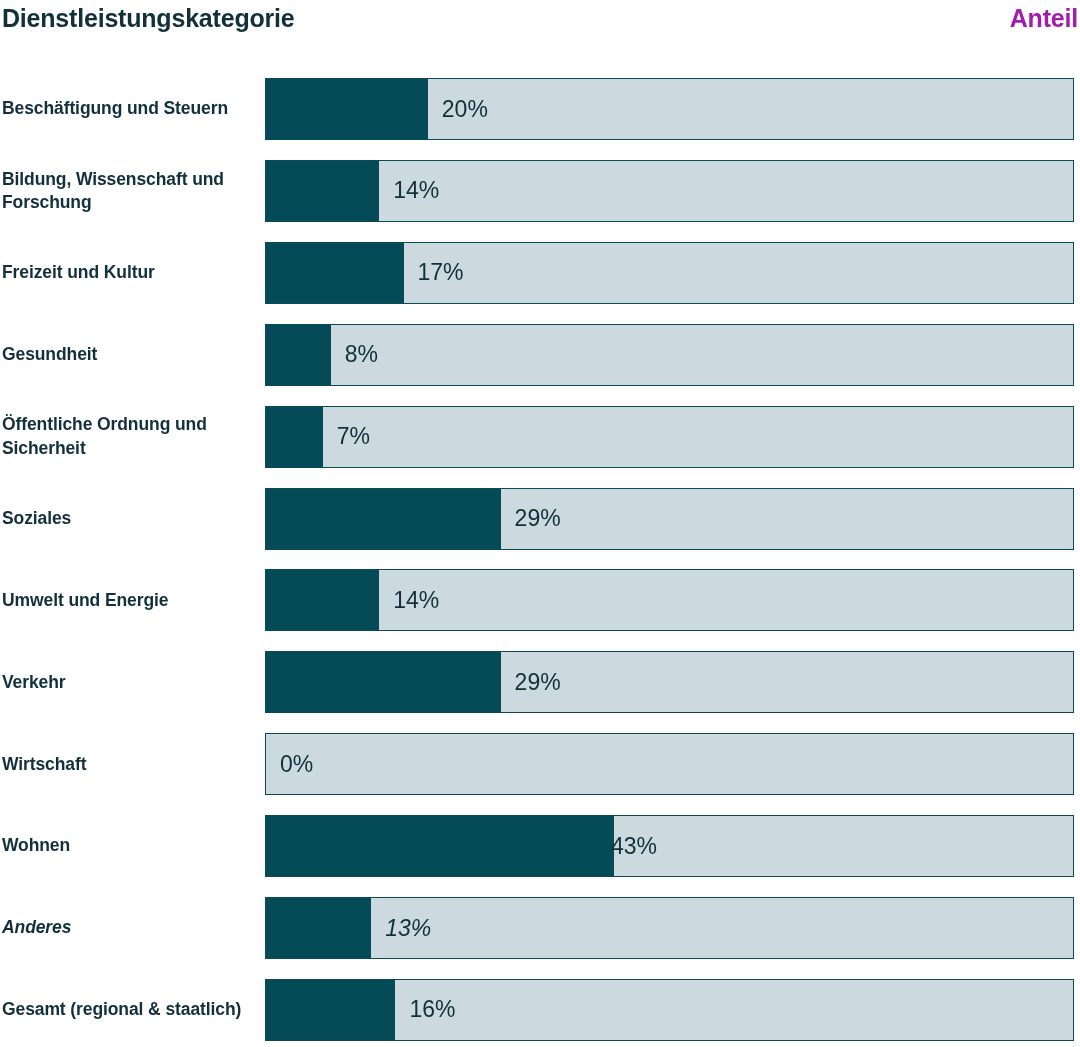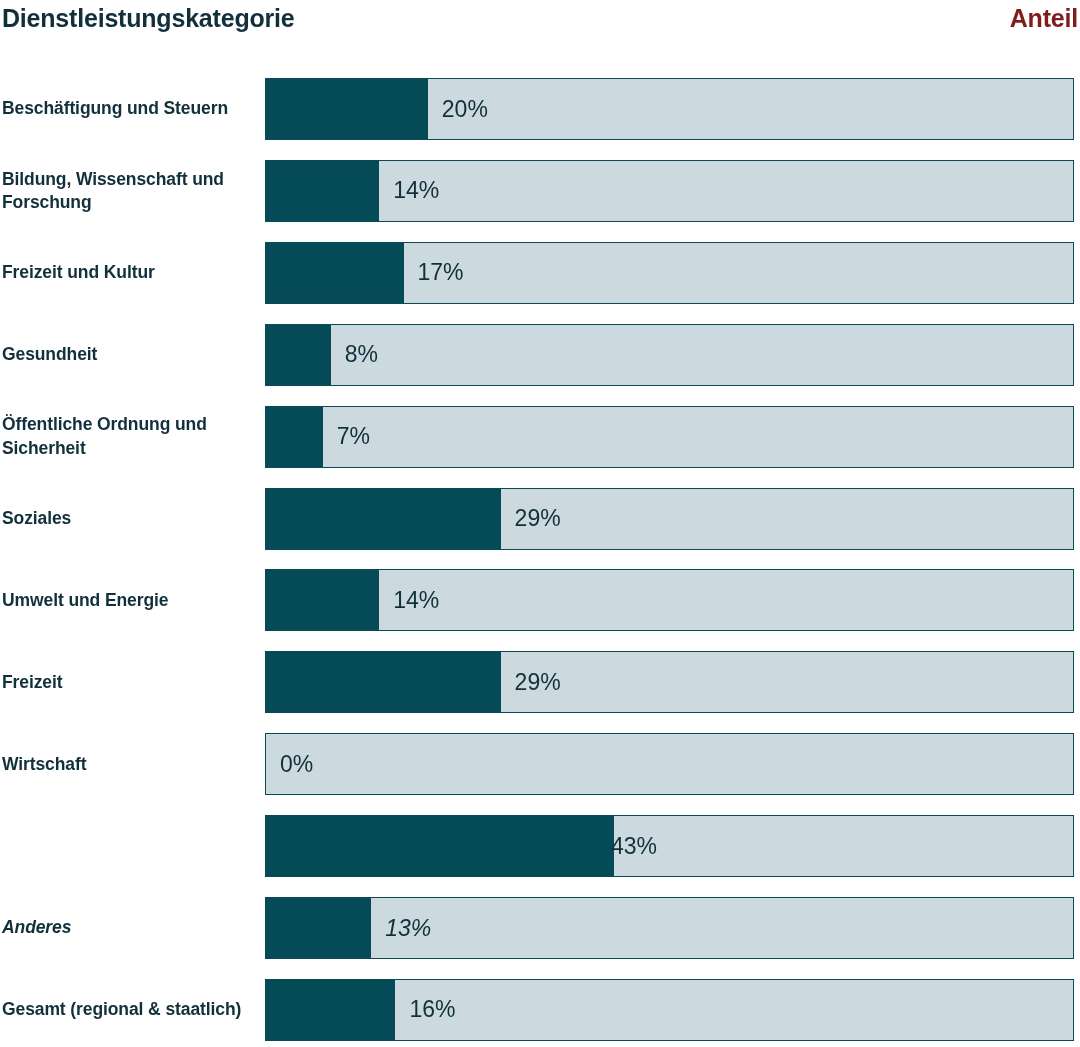--- a/index.html
+++ b/index.html
@@ -39,21 +39,21 @@
     color: #12303c;
     white-space: nowrap;
   }
   .header-right {
     position: absolute;
     right: 2px;
     top: 4px;
     font-size: 25px;
     font-weight: bold;
     letter-spacing: -0.2px;
-    color: #7f1d1d;
+    color: #a21caf;
     white-space: nowrap;
     text-align: right;
   }
 
   
   .rows {
     position: absolute;
     left: 0;
     top: 0;
     width: 1008px;
@@ -167,34 +167,35 @@
         </div>
       </div>
       <div class="row" style="top: 569.4px;">
         <div class="row-label">Umwelt und Energie</div>
         <div class="bar-track">
           <div class="bar-fill" style="width: 113.26px; background: rgb(5, 74, 87);"></div>
           <div class="bar-value" style="left: 113.26px;">14%</div>
         </div>
       </div>
       <div class="row" style="top: 651.3px;">
-        <div class="row-label">Freizeit</div>
+        <div class="row-label">Verkehr</div>
         <div class="bar-track">
           <div class="bar-fill" style="width: 234.61px; background: rgb(5, 74, 87);"></div>
           <div class="bar-value" style="left: 234.61px;">29%</div>
         </div>
       </div>
       <div class="row" style="top: 733.2px;">
         <div class="row-label">Wirtschaft</div>
         <div class="bar-track">
           <div class="bar-fill" style="width: 0px; background: rgb(5, 74, 87);"></div>
           <div class="bar-value" style="left: 0px;">0%</div>
         </div>
       </div>
       <div class="row" style="top: 815.1px;">
+        <div class="row-label">Wohnen</div>
         <div class="bar-track">
           <div class="bar-fill" style="width: 347.87px; background: rgb(5, 74, 87);"></div>
           <div class="bar-value" style="left: 331px;">43%</div>
         </div>
       </div>
       <div class="row" style="top: 897px; font-style: italic;">
         <div class="row-label">Anderes</div>
         <div class="bar-track">
           <div class="bar-fill" style="width: 105.17px; background: rgb(5, 74, 87);"></div>
           <div class="bar-value" style="left: 105.17px;">13%</div>

